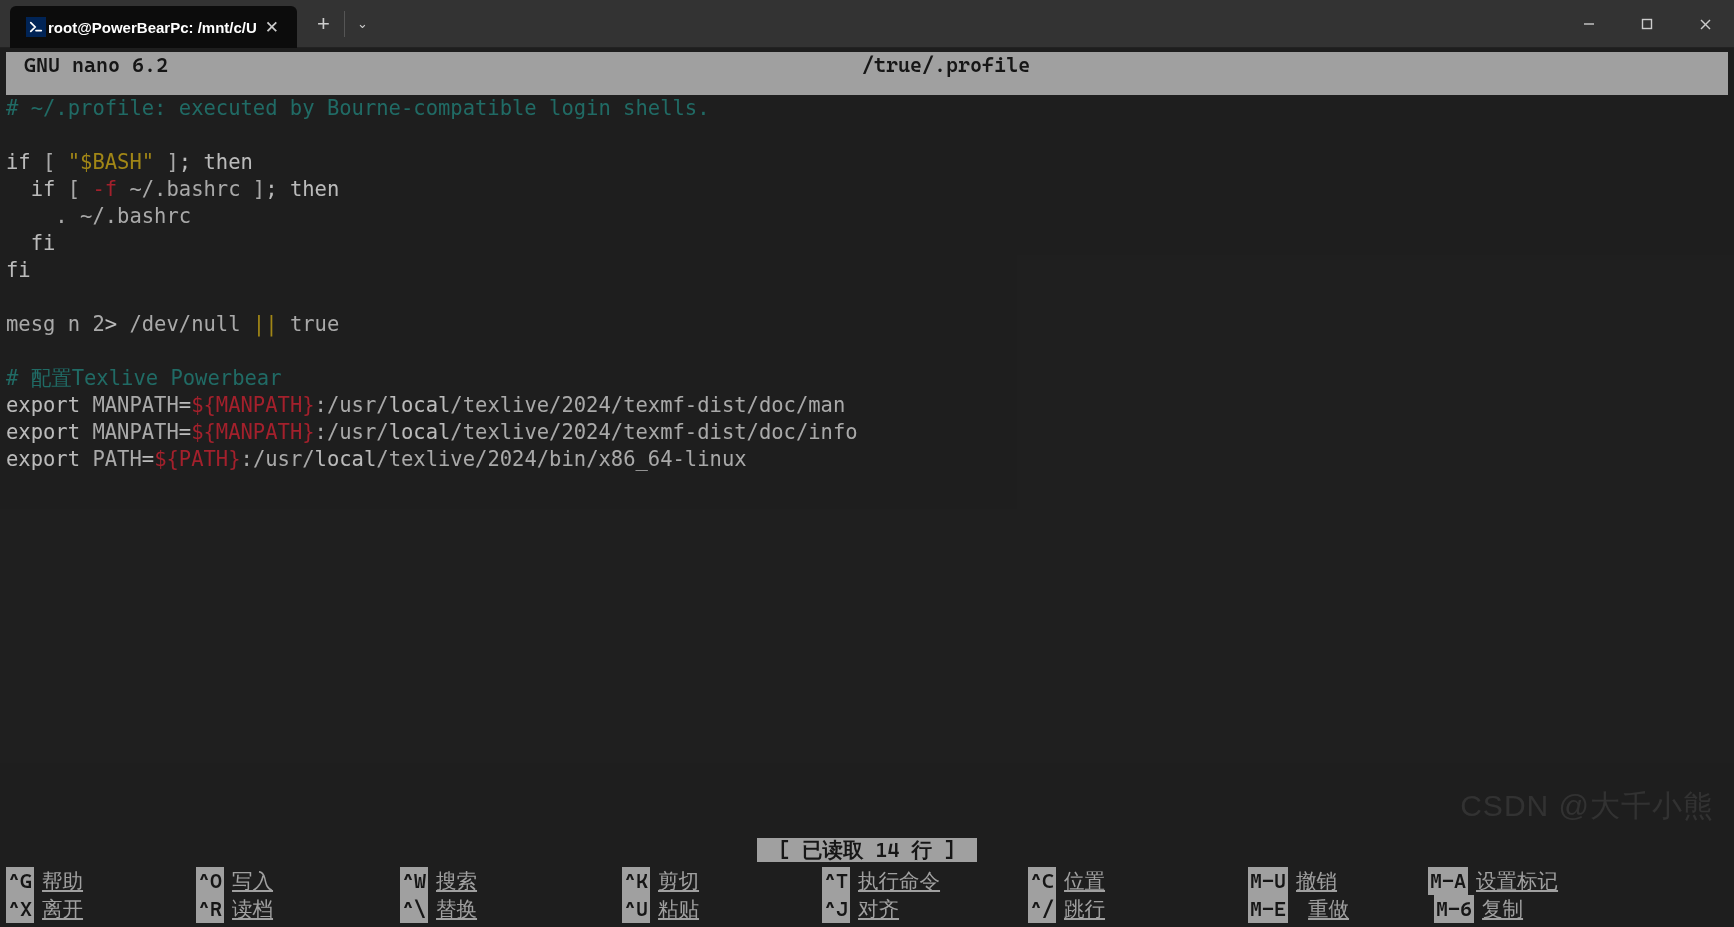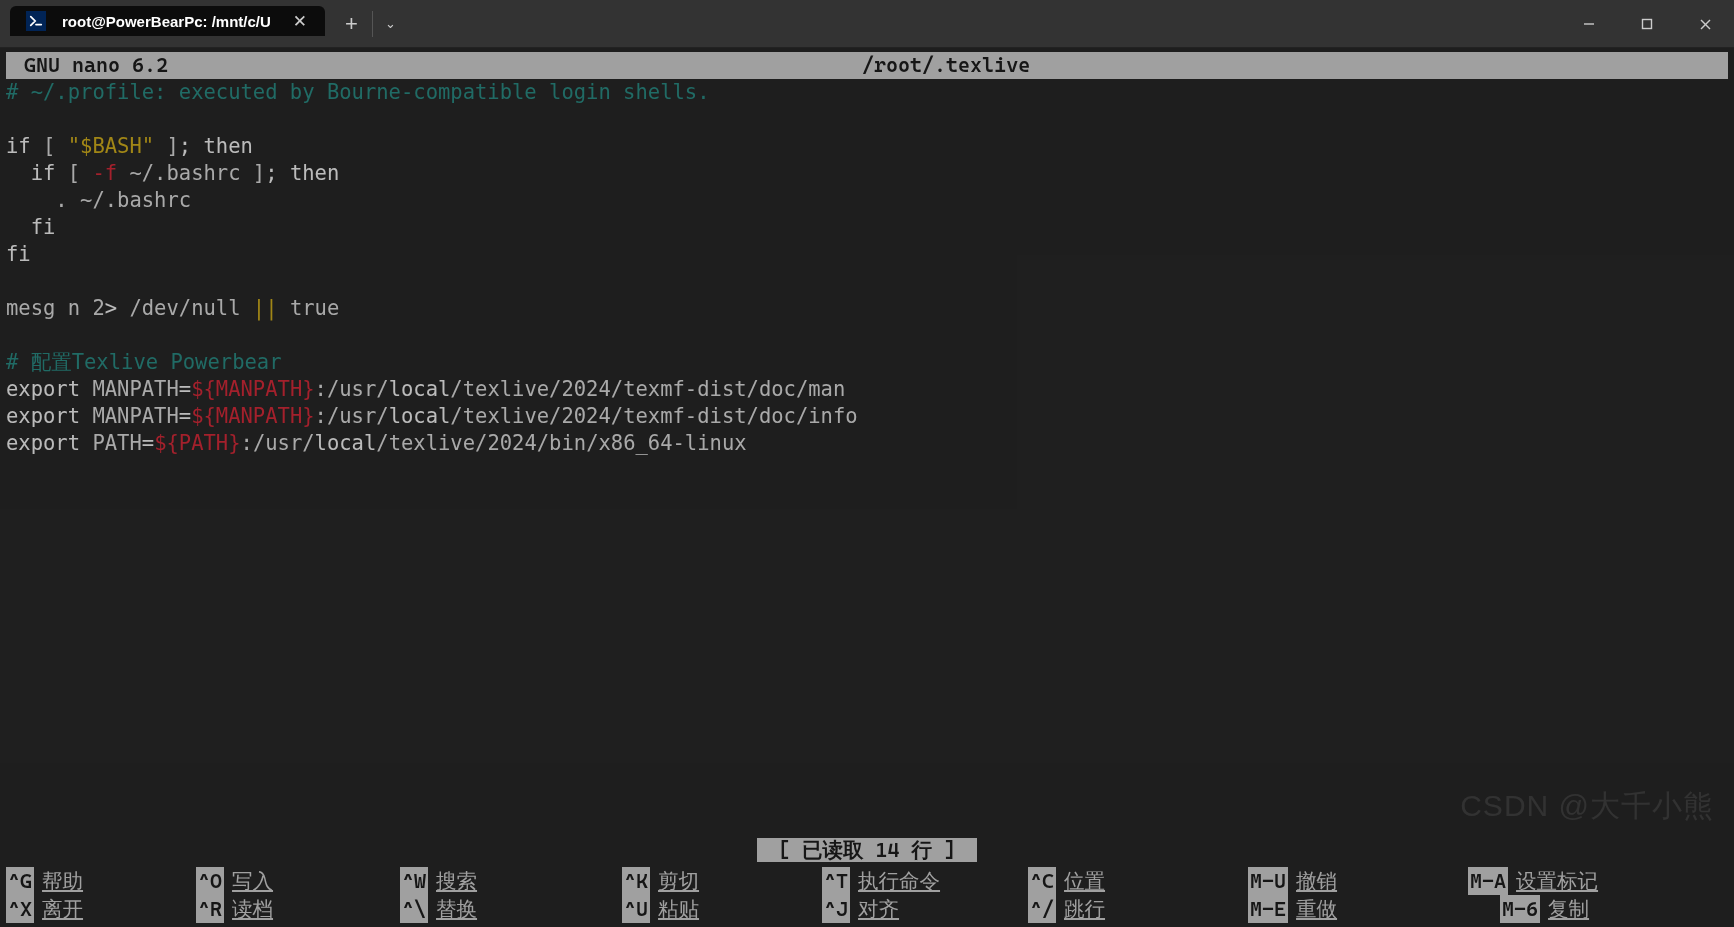--- a/index.html
+++ b/index.html
@@ -17,23 +17,23 @@
   align-items:stretch;
   border-bottom:1px solid #222;
 }
 .tab {
   display:flex; align-items:center;
   background:#0c0c0c;
   padding:0 12px 0 16px;
   border-top-left-radius:6px;
   border-top-right-radius:6px;
   margin-left:10px; margin-top:6px;
-  gap:16px;
+  gap:2px;
   min-width:280px;
-  height:30px;
+  height:42px;
 }
 .tab-icon {
   width:20px; height:20px;
   background:#012456;
   display:flex; align-items:center; justify-content:center;
 }
 .tab-icon svg { width:14px; height:14px; }
 .tab-title { color:#fff; font-size:15px; font-weight:600; font-family:"Segoe UI",sans-serif; white-space:nowrap; overflow:hidden; text-overflow:ellipsis; max-width:210px;}
 .tab-close { color:#ccc; font-size:17px; margin-left:auto; padding:2px 6px; cursor:pointer; font-family:sans-serif;}
 .new-tab { color:#ccc; font-size:22px; padding:0 14px; display:flex; align-items:center; cursor:pointer; margin-left:6px; font-family:sans-serif;}
@@ -58,21 +58,21 @@
   font-family:sans-serif;
   letter-spacing:1px;
   pointer-events:none;
 }
 .nano-header {
   background:#c0c0c0;
   color:#000;
   display:flex;
   font-size:20.5px;
   line-height:27px;
-  padding:0 4px 0 18px;
+  padding:0 4px 16px 18px;
   font-weight:600;
 }
 .nano-header .spacer { flex:1; }
 pre.code {
   font-size:20.5px;
   line-height:27px;
   color:#c0c0c0;
   white-space:pre;
   font-weight:500;
 }
@@ -143,21 +143,21 @@
           <line x1="11" y1="2" x2="2" y2="11" stroke="#ccc" stroke-width="1.4"></line>
         </svg>
       </div>
   </div>
 </div>
 
 <div class="terminal">
   <div class="nano-header">
     <span>GNU nano 6.2</span>
     <span class="spacer"></span>
-    <span>/root/.texlive</span>
+    <span>/true/.profile</span>
     <span class="spacer"></span>
   </div>
 
 <pre class="code"><span class="c-blue"># ~/.profile: executed by Bourne-compatible login shells.</span>
 
 <span class="c-green">if</span><span class="c-white"> [ </span><span class="c-yellow">"$BASH"</span><span class="c-white"> ]</span><span class="c-green">; then</span>
 <span class="c-green">  if</span><span class="c-white"> [ </span><span class="c-red">-f</span><span class="c-white"> ~/.bashrc </span><span class="c-white">]</span><span class="c-green">; then</span>
 <span class="c-white">    . ~/.bashrc</span>
 <span class="c-green">  fi</span>
 <span class="c-green">fi</span>
@@ -192,21 +192,21 @@
           <span class="sc-label">剪切</span>
         </div>
         <div class="sc-item" style="width: 206px;">
           <span class="sc-key">^T</span>
           <span class="sc-label">执行命令</span>
         </div>
         <div class="sc-item" style="width: 220px;">
           <span class="sc-key">^C</span>
           <span class="sc-label">位置</span>
         </div>
-        <div class="sc-item" style="width: 220px;">
+        <div class="sc-item" style="width: 180px;">
           <span class="sc-key">M-U</span>
           <span class="sc-label">撤销</span>
         </div>
         <div class="sc-item">
           <span class="sc-key">M-A</span>
           <span class="sc-label">设置标记</span>
         </div>
       </div>
     <div class="sc-row" id="sc-row-2">
         <div class="sc-item" style="width: 190px;">
@@ -226,21 +226,21 @@
           <span class="sc-label">粘贴</span>
         </div>
         <div class="sc-item" style="width: 206px;">
           <span class="sc-key">^J</span>
           <span class="sc-label">对齐</span>
         </div>
         <div class="sc-item" style="width: 220px;">
           <span class="sc-key">^/</span>
           <span class="sc-label">跳行</span>
         </div>
-        <div class="sc-item" style="width: 252px;">
+        <div class="sc-item" style="width: 186px; gap: 12px;">
           <span class="sc-key">M-E</span>
           <span class="sc-label">重做</span>
         </div>
         <div class="sc-item">
           <span class="sc-key">M-6</span>
           <span class="sc-label">复制</span>
         </div>
       </div>
   </div>
 

